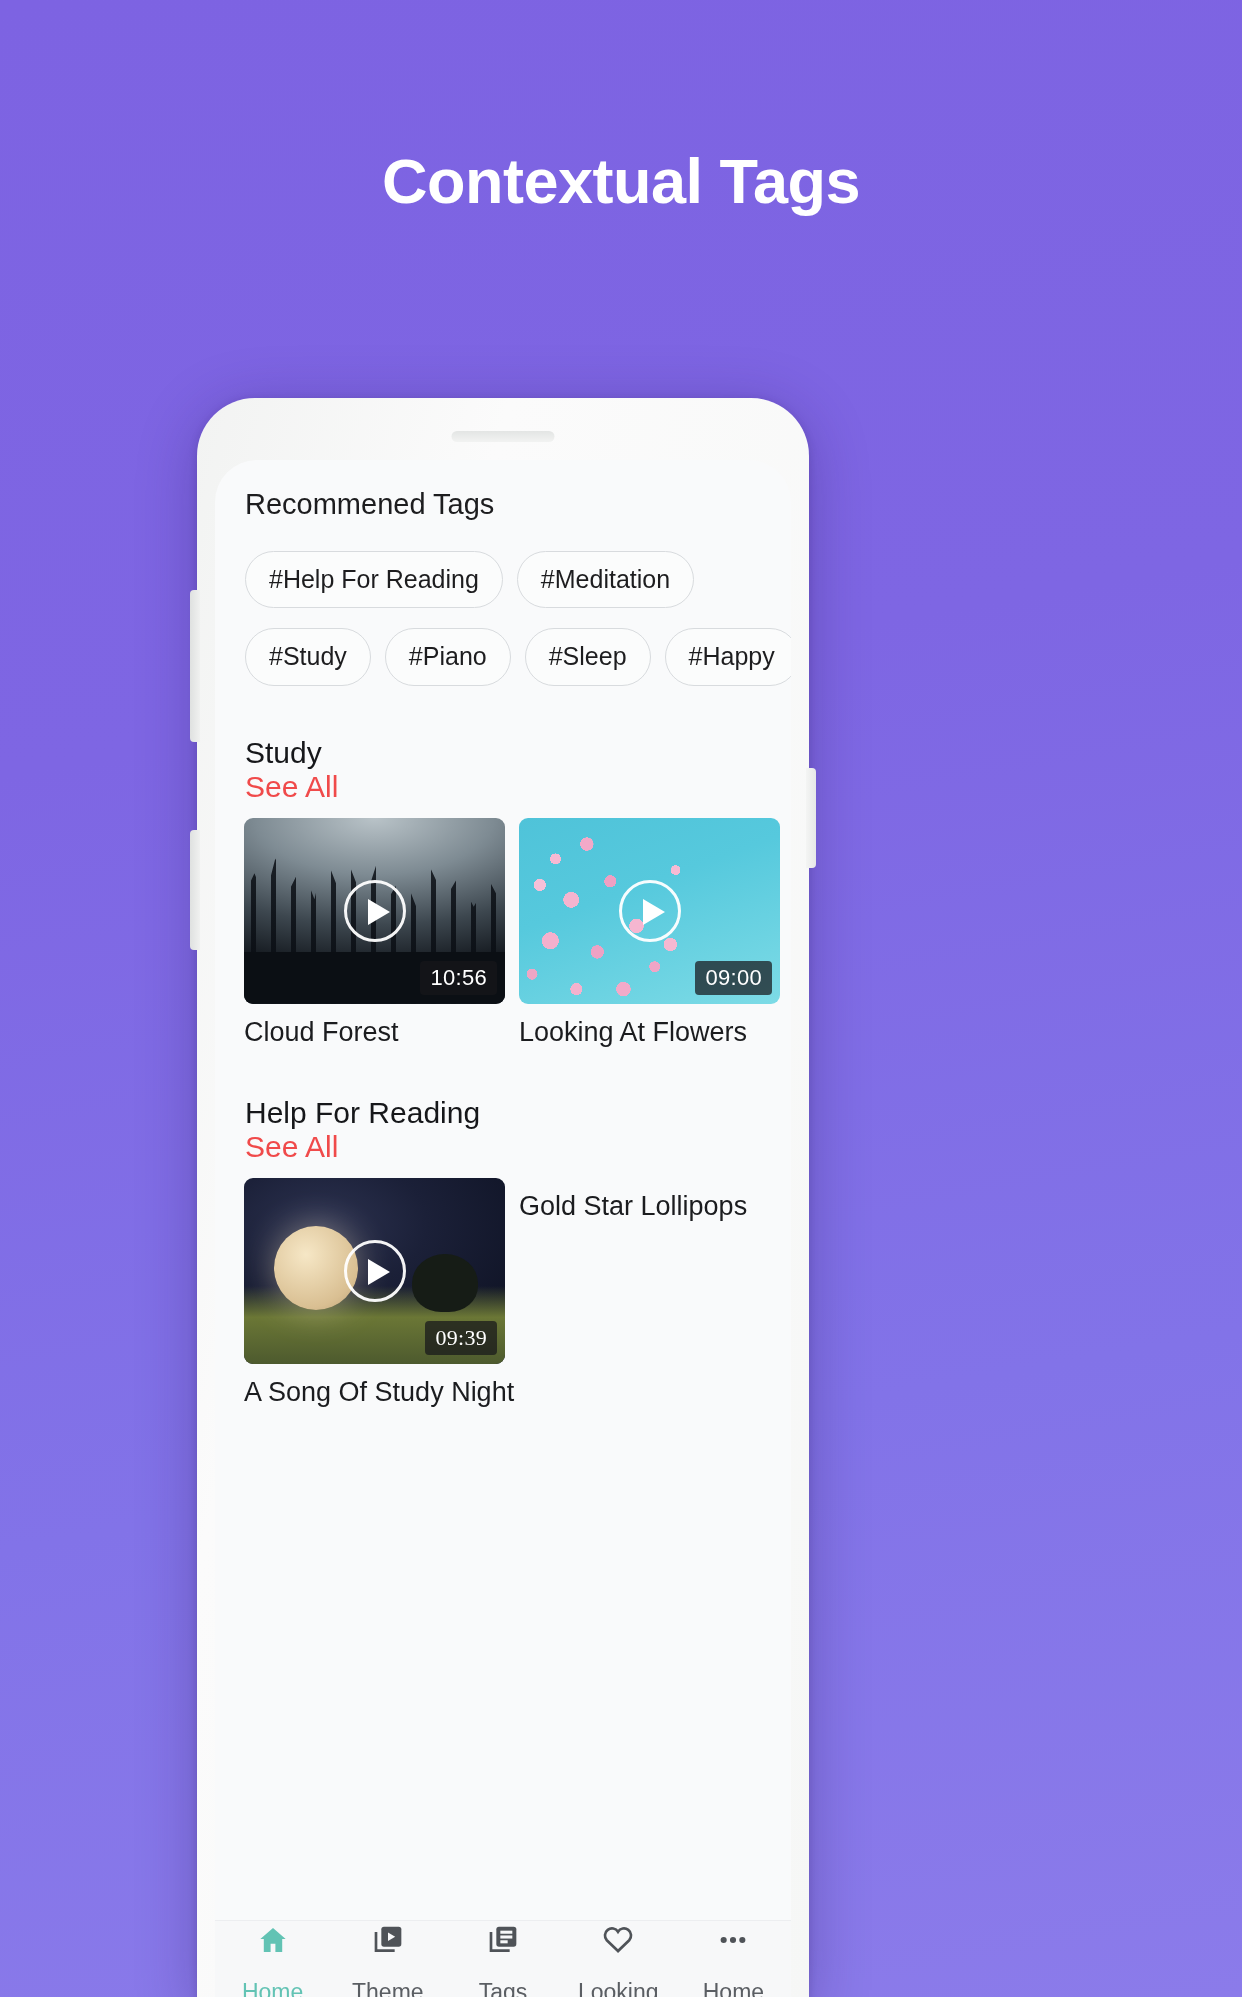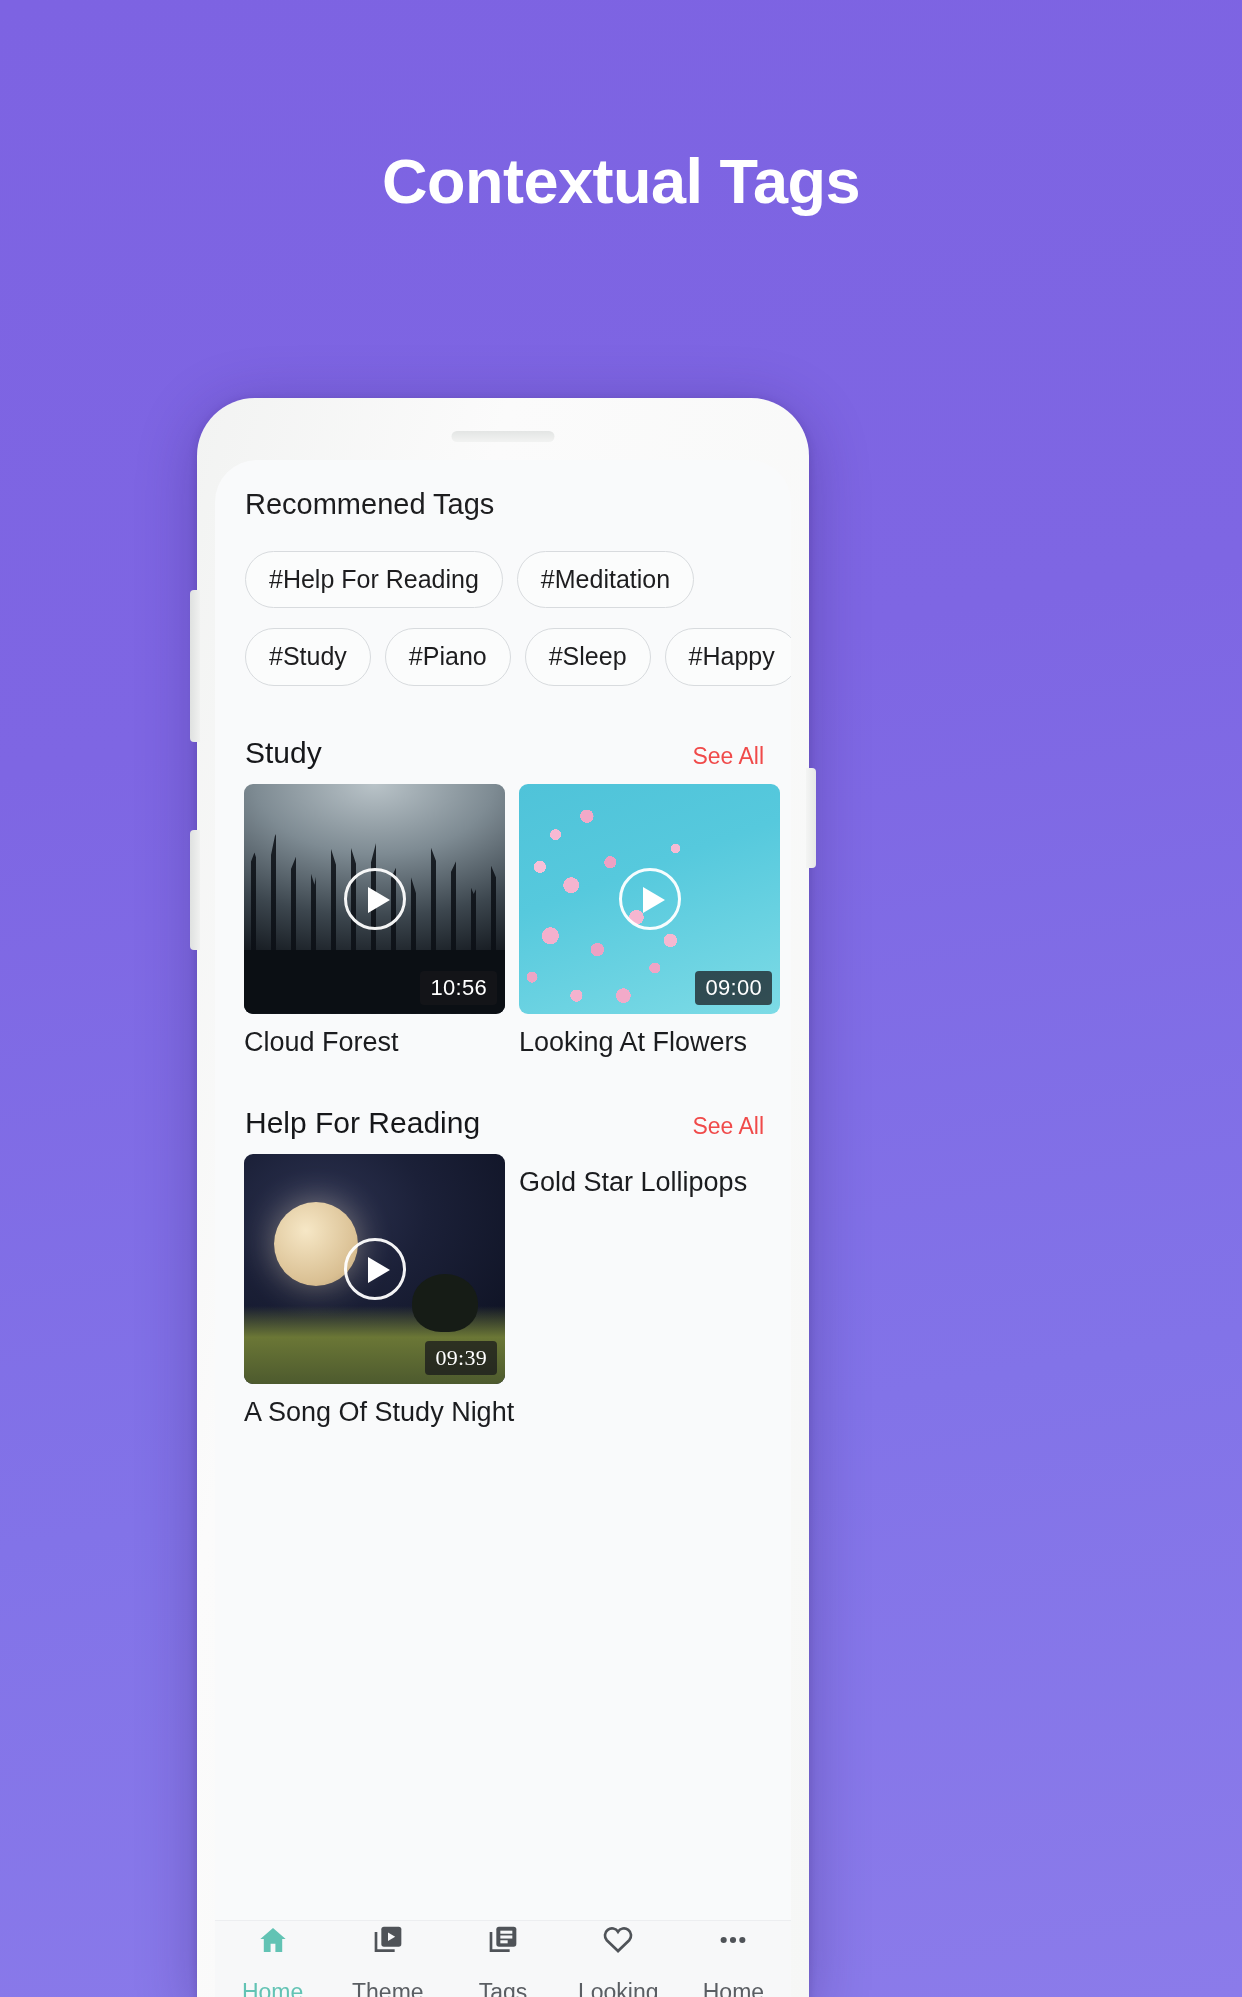--- a/index.html
+++ b/index.html
@@ -58,32 +58,33 @@
   #pill-row-1 { margin-top:30px; }
   #pill-row-2 { margin-top:20px; }
   .pill {
     border:1px solid #d8dbde; border-radius:30px;
     background:#fbfcfc; padding:12px 23px;
     font-size:25px; color:#1d1d1f; white-space:nowrap;
     line-height:1.25;
   }
 
   .sec-head {
-    display:flex; align-items:flex-end; justify-content:space-between;
+    display:flex; align-items:flex-start; justify-content:space-between;
     padding:0 27px 0 30px;
+    flex-direction:column;
   }
   #study-head { margin-top:50px; }
   #reading-head { margin-top:48px; }
   .sec-head .h { font-size:30px; color:#16171a; }
-  .see-all { font-size:23px; color:#f04a4a; white-space:nowrap; }
+  .see-all { font-size:30px; color:#f04a4a; white-space:nowrap; }
 
   .card-row { display:flex; gap:14px; padding-left:29px; margin-top:14px; }
   .card { width:261px; flex:0 0 auto; }
   .thumb {
-    position:relative; width:261px; height:230px;
+    position:relative; width:261px; height:186px;
     border-radius:9px; overflow:hidden;
   }
 
   .play {
     position:absolute; left:50%; top:50%; transform:translate(-50%,-50%);
     width:62px; height:62px; border:3px solid rgba(255,255,255,.95);
     border-radius:50%;
   }
   .play:after {
     content:""; position:absolute; left:21px; top:16px;

